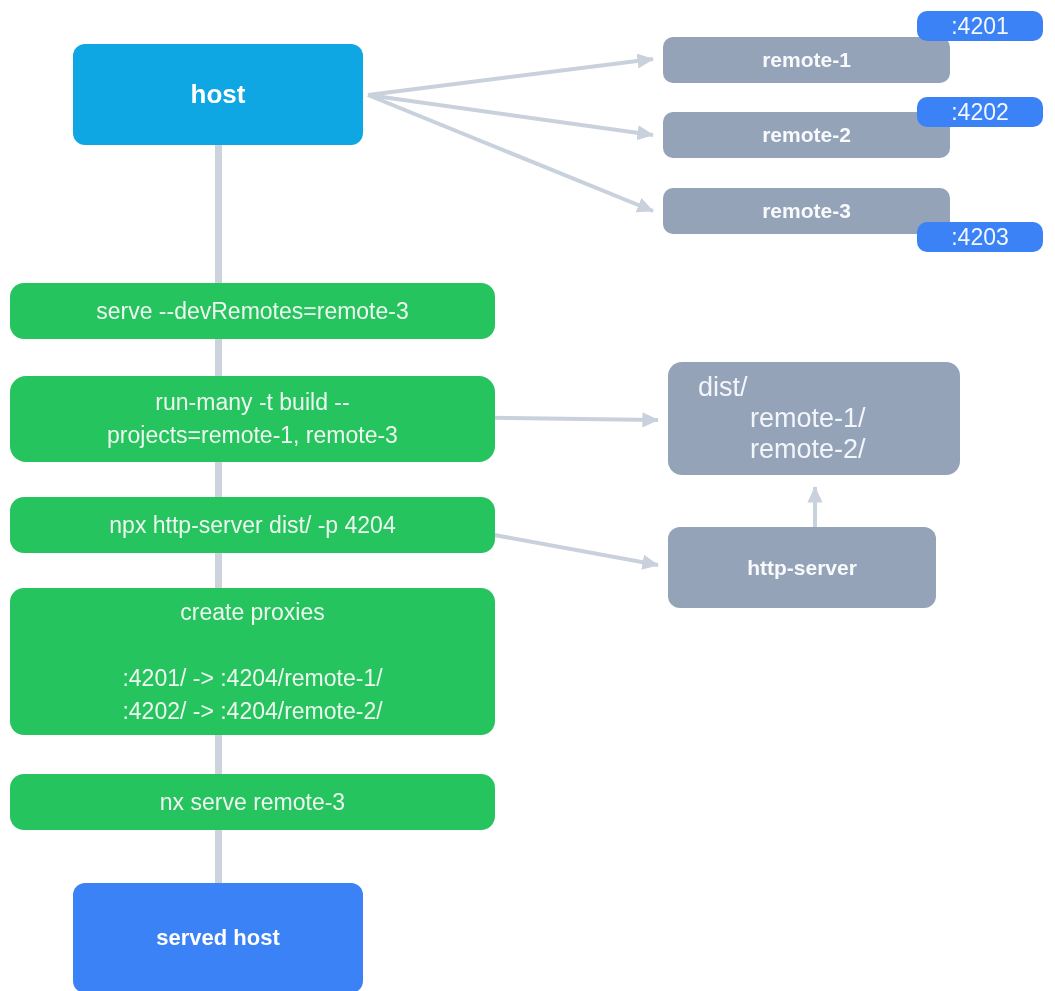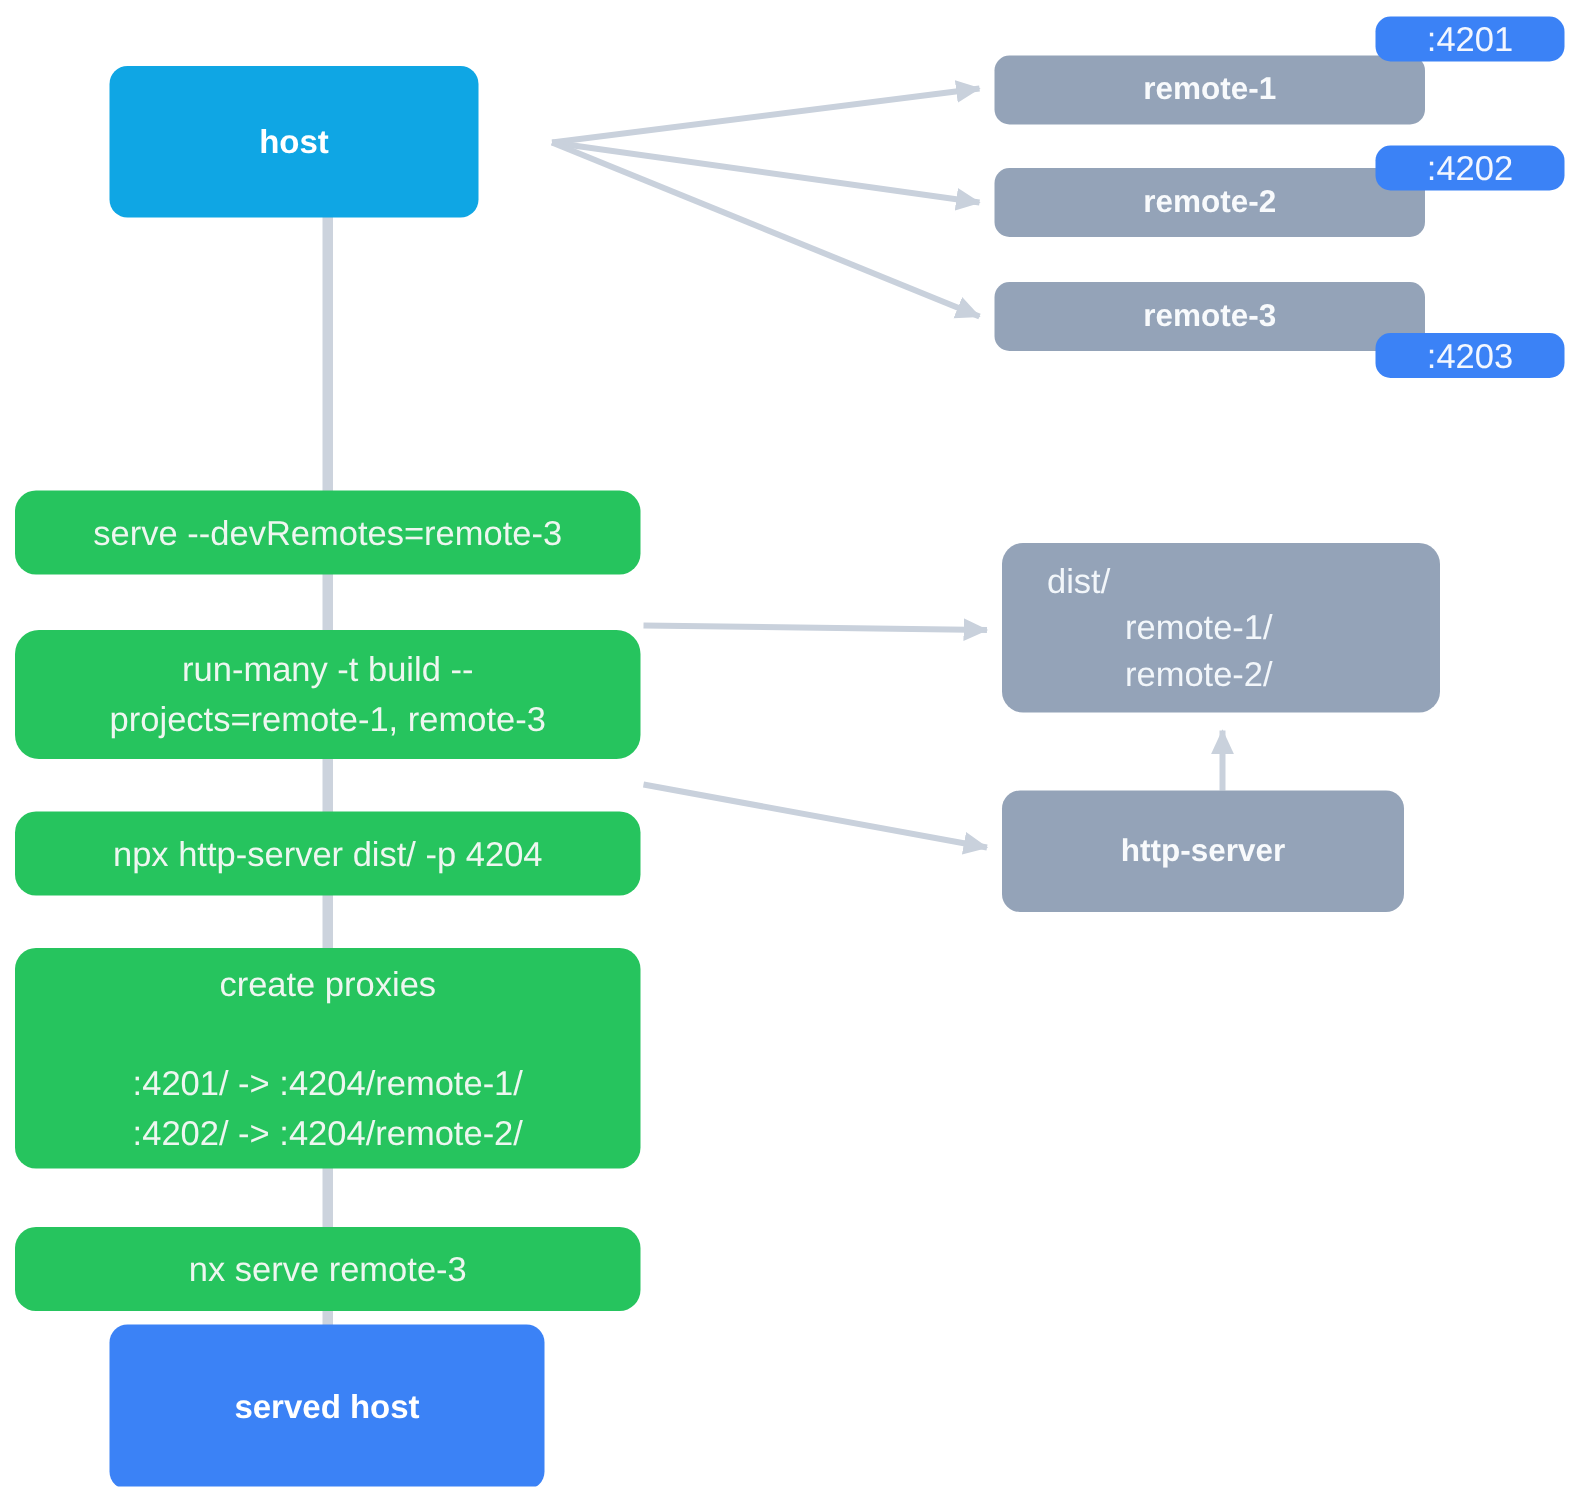--- a/index.html
+++ b/index.html
@@ -15,24 +15,24 @@
   .node {
     position: absolute;
     box-sizing: border-box;
     display: flex;
     align-items: center;
     justify-content: center;
     color: #ffffff;
   }
 
   .host-node {
-    left: 73px; top: 44px; width: 246px; height: 101px;
+    left: 73px; top: 44px; width: 290px; height: 101px;
     background: var(--host-color, #0fa6e4);
     border-radius: 12px;
-    font-weight: 700; font-size: 22px;
+    font-weight: 700; font-size: 26px;
   }
   .served-node {
     left: 73px; top: 883px; width: 290px; height: 110px;
     background: var(--blue-color, #3b82f6);
     border-radius: 12px;
     font-weight: 700; font-size: 22px;
   }
 
   .remote {
     left: 663px; width: 287px; height: 46px;
@@ -50,42 +50,41 @@
     background: var(--blue-color, #3b82f6);
     border-radius: 10px;
     font-weight: 400; font-size: 23px;
     color: #f3f7ff;
   }
   .badge-1 { top: 11px; }
   .badge-2 { top: 97px; }
   .badge-3 { top: 174px; margin-top: 48px; }
 
   .step {
-    left: 10px; width: 417px;
+    left: 10px; width: 485px;
     background: var(--green-color, #26c45e);
     border-radius: 14px;
     flex-direction: column;
     font-size: 23px;
     color: #eef6f0;
-    margin-top: 44px;
   }
   .step-1 { top: 283px; height: 56px; }
   .step-2 { top: 376px; height: 86px; border-radius: 16px; }
   .step-3 { top: 497px; height: 56px; }
   .step-4 { top: 588px; height: 147px; }
   .step-5 { top: 774px; height: 56px; }
   .step-line { min-height: 33px; line-height: 33px; text-align: center; white-space: pre; }
 
   .dist-node {
     left: 668px; top: 362px; width: 292px; height: 113px;
     background: var(--slate-color, #94a3b8);
     border-radius: 14px;
     flex-direction: column;
     align-items: flex-start;
-    font-size: 23px;
+    font-size: 27px;
     color: #f2f6fa;
     padding-left: 30px;
   }
   .dist-line { min-height: 31px; line-height: 31px; white-space: pre; }
   .dist-line.indent { padding-left: 52px; }
 
   .http-node {
     left: 668px; top: 527px; width: 268px; height: 81px;
     background: var(--slate-color, #94a3b8);
     border-radius: 12px;

